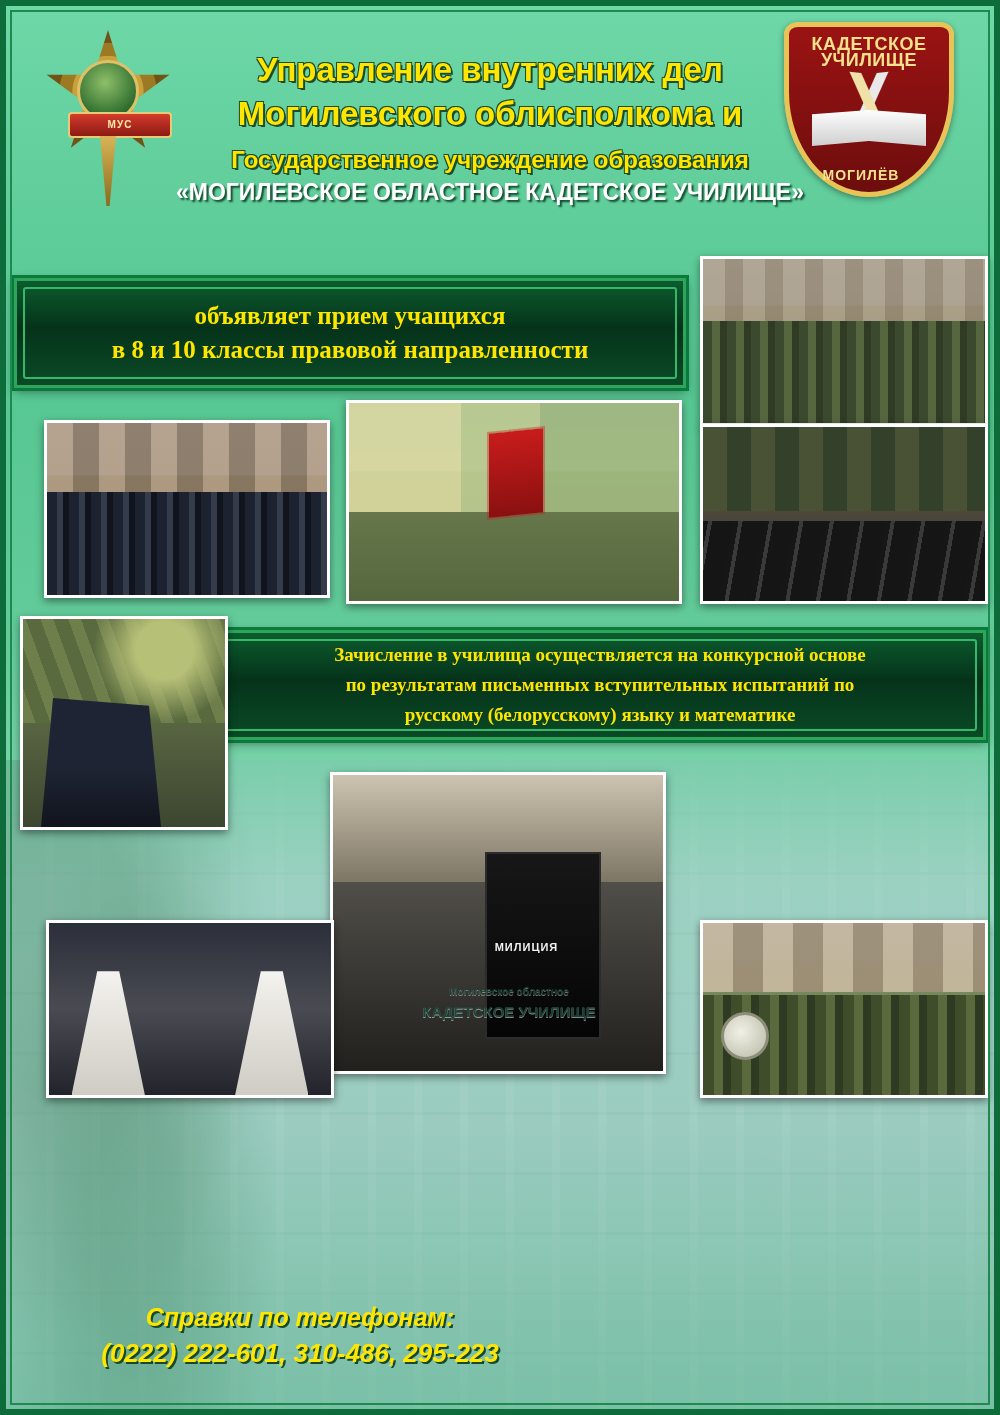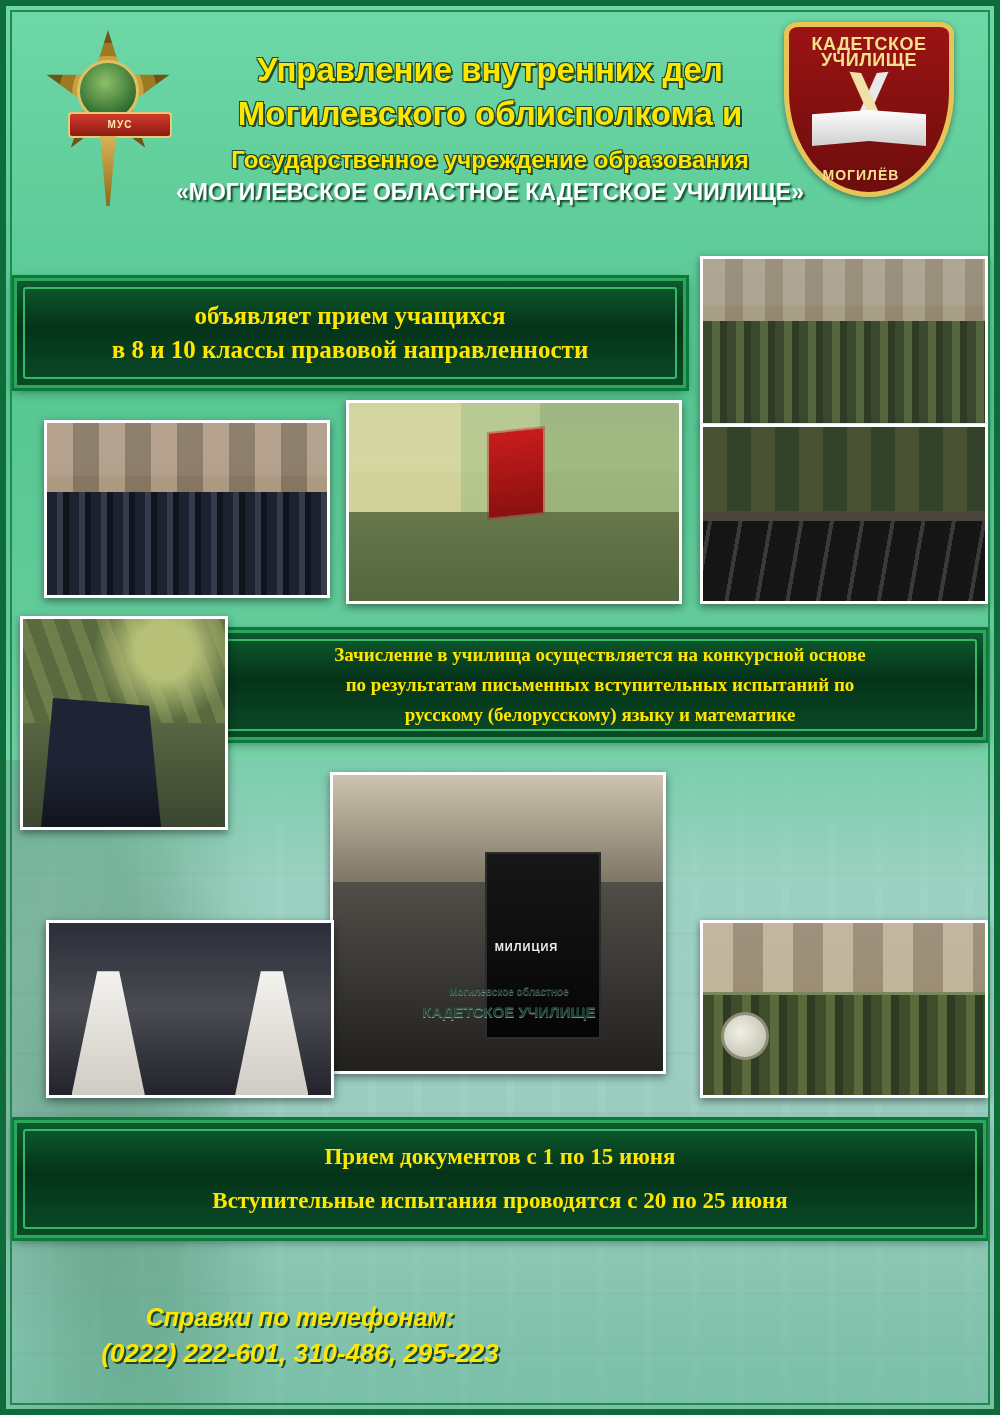--- a/index.html
+++ b/index.html
@@ -417,27 +417,20 @@
 
   <div class="photo" id="photo-ball">
     <div class="cap">Кадетский бал</div>
   </div>
 
   <div class="photo" id="photo-march">
     <div class="drum"></div>
     <div class="cap">Марш оркестра кадетов</div>
   </div>
 
-  <div class="plaque" id="plaque-3">
-    <div class="inner-edge"></div>
-    <div class="lines">
-      <p>Прием документов с 1 по 15 июня</p>
-      <p>Вступительные испытания проводятся с 20 по 25 июня</p>
-    </div>
-  </div>
 
   <div class="footer">
     <div class="phones">
       <div class="l1">Справки по телефонам:</div>
       <div class="l2">(0222) 222-601, 310-486, 295-223</div>
     </div>
   </div>
 
   <div class="border-frame"></div>
 </div>

